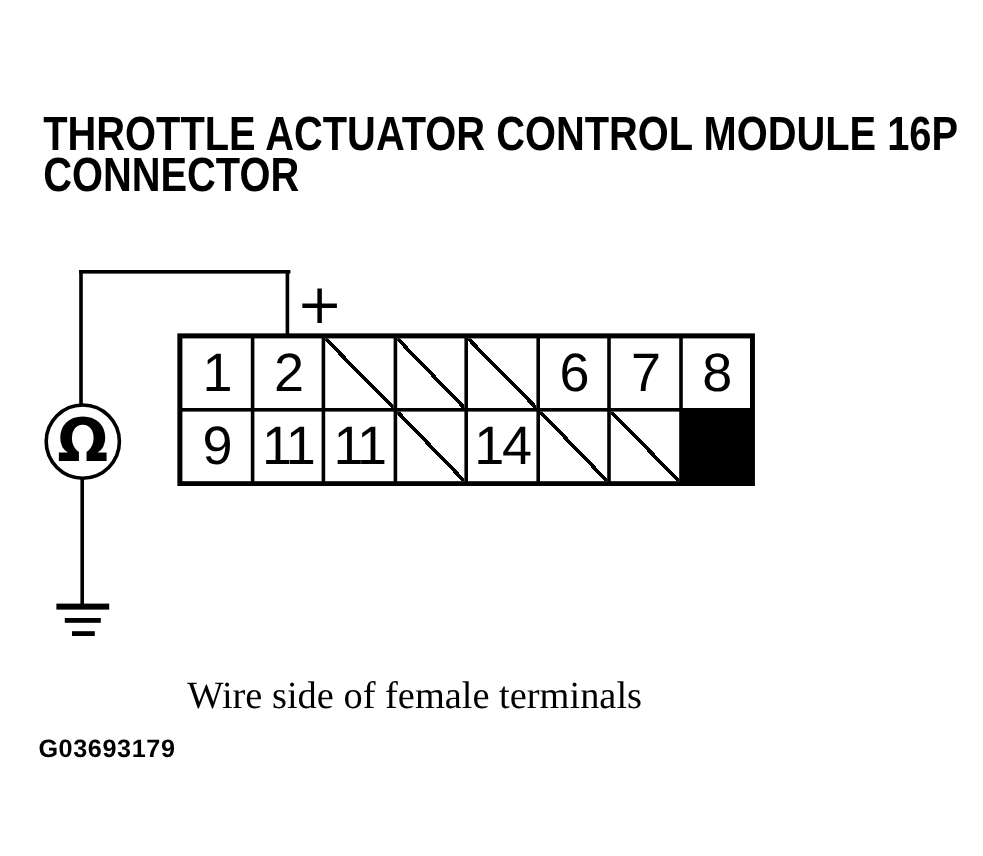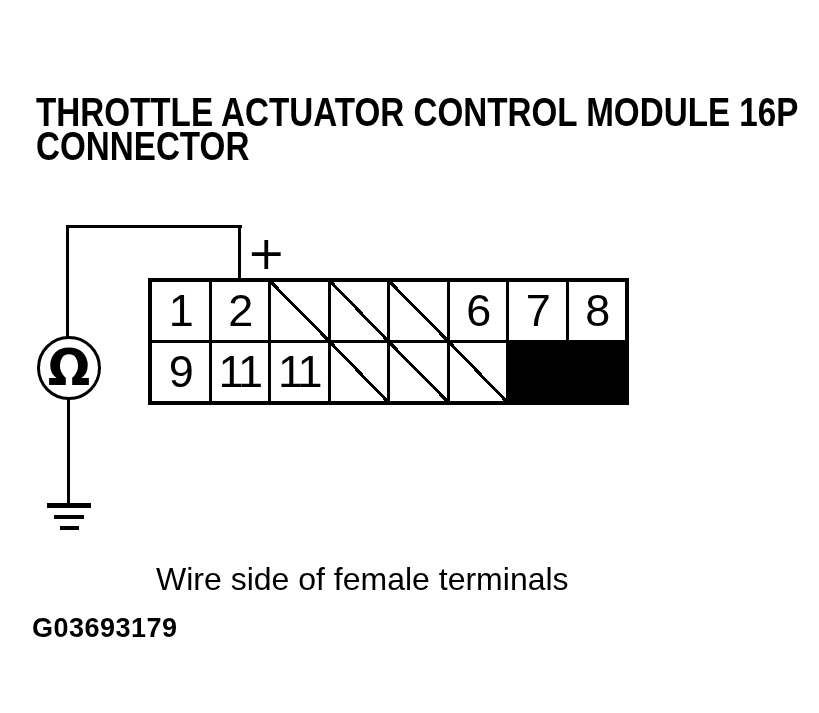--- a/index.html
+++ b/index.html
@@ -126,25 +126,26 @@
     );
   }
 
   
   .caption {
     left: 156px;
     top: 561px;
     font-size: 32px;
     font-weight: 400;
     white-space: nowrap;
+    font-family: Liberation Serif, serif;
   }
   .figure-id {
     left: 32px;
     top: 613px;
-    font-size: 27px;
+    font-size: 21px;
     font-weight: bold;
     letter-spacing: 0.5px;
   }
 </style>
 </head>
 <body>
 
 <main>
 
   <h1 class="abs title">
@@ -177,20 +178,21 @@
     <div class="cell slashed"></div>
     <div class="cell slashed"></div>
     <div class="cell slashed"></div>
     <div class="cell">6</div>
     <div class="cell">7</div>
     <div class="cell">8</div>
     <div class="cell">9</div>
     <div class="cell">11</div>
     <div class="cell">11</div>
     <div class="cell slashed"></div>
+    <div class="cell">14</div>
     <div class="cell slashed"></div>
     <div class="cell slashed"></div>
   </div>
 
   <div class="abs caption">Wire side of female terminals</div>
   <div class="abs figure-id">G03693179</div>
 
 </main>
 
 </body></html>

